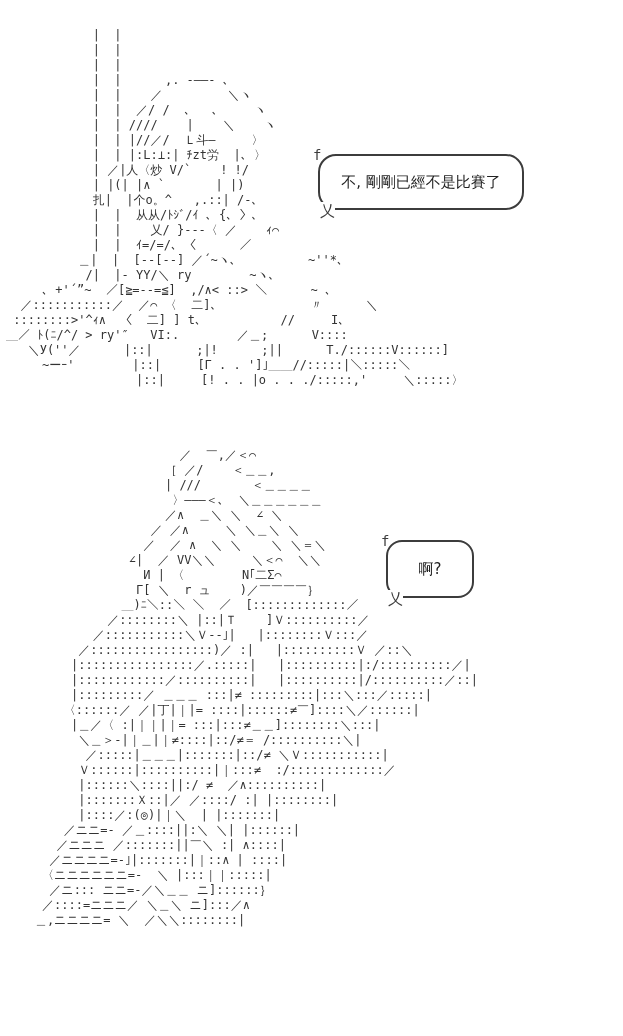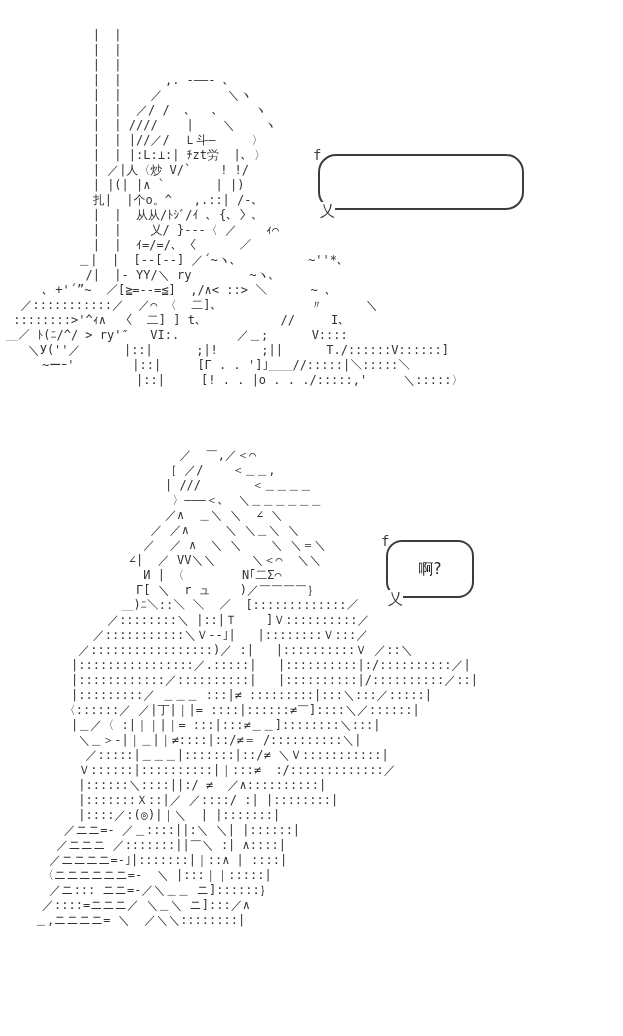--- a/index.html
+++ b/index.html
@@ -84,20 +84,21 @@
      ､ +'´”~  ／[≧=--=≦]  ,/∧&lt; ::&gt; ＼      ~ ､
   ／:::::::::::／  ／⌒ 〈  二]､             〃      ＼
  ::::::::&gt;'^ｨ∧  〈  二] ] t､           //     I､
 ＿／ ﾄ(ﾆ/^/ &gt; ry'″   VI:.        ／＿;      V::::
    ＼У(''／      |::|      ;|!      ;||      T./::::::V::::::]
      ~ーｰ'        |::|     [Γ . . ']｣＿＿//:::::|＼:::::＼
                   |::|     [! . . |o . . ./:::::,'     ＼:::::〉</pre>
 
   <div id="bubble1" class="bubble">
     <span class="tail-top">f</span>
+    <span>不, 剛剛已經不是比賽了</span>
     <span class="tail-bottom">乂</span>
   </div>
 
   <pre id="art2" class="aa">                        ／  ￣,／＜⌒
                       ［ ／/    ＜＿＿,
                       | ///       ＜＿＿＿＿
                        〉―――＜､  ＼＿＿＿＿＿＿
                       ／∧  ＿＼ ＼  ∠ ＼
                     ／ ／∧     ＼ ＼＿＼ ＼
                    ／  ／ ∧  ＼ ＼    ＼ ＼＝＼

